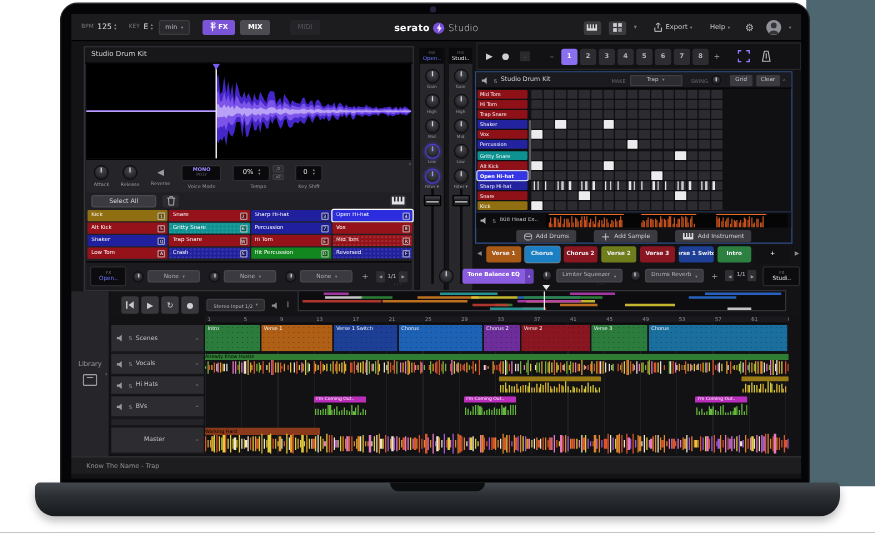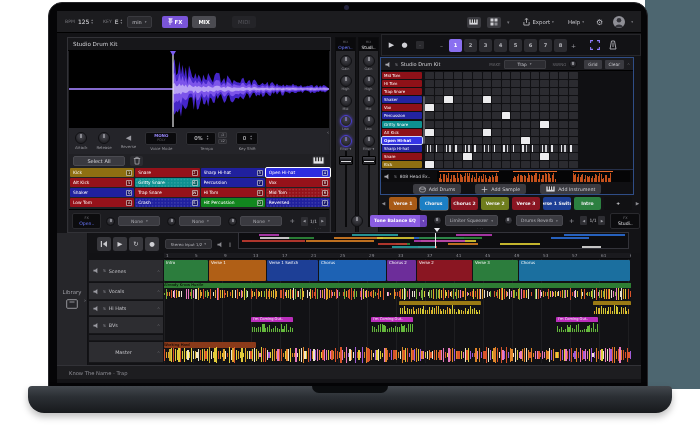--- a/index.html
+++ b/index.html
@@ -213,20 +213,29 @@
             </svg>
           <span>FX</span>
         </span>
         <span class="tb-btn" id="mix-btn">
             <span>MIX</span>
           </span>
         <span class="tb-btn" id="midi-btn">
             <span>MIDI</span>
           </span>
 
+        <div id="logo">
+          <span class="serato">serato</span>
+          <span class="bolt-circle">
+            <svg width="6" height="7" viewBox="0 0 10 12">
+                <path d="M6 0L1.5 7h3L3.5 12 8.5 5h-3z" fill="#fff"></path>
+              </svg>
+          </span>
+          <span class="studio">Studio</span>
+        </div>
 
         <div id="tb-right">
           <span class="tb-iconbtn">
             <svg width="9" height="6" viewBox="0 0 14 9">
                 <rect x="0.5" y="0.5" width="13" height="8" fill="#d8d8dc"></rect>
                 <path d="M3.5 0v5.5M7 0v5.5M10.5 0v5.5" stroke="#222" stroke-width="1.6"></path>
               </svg>
           </span>
           <span class="tb-iconbtn">
             <svg width="8" height="8" viewBox="0 0 8 8">

